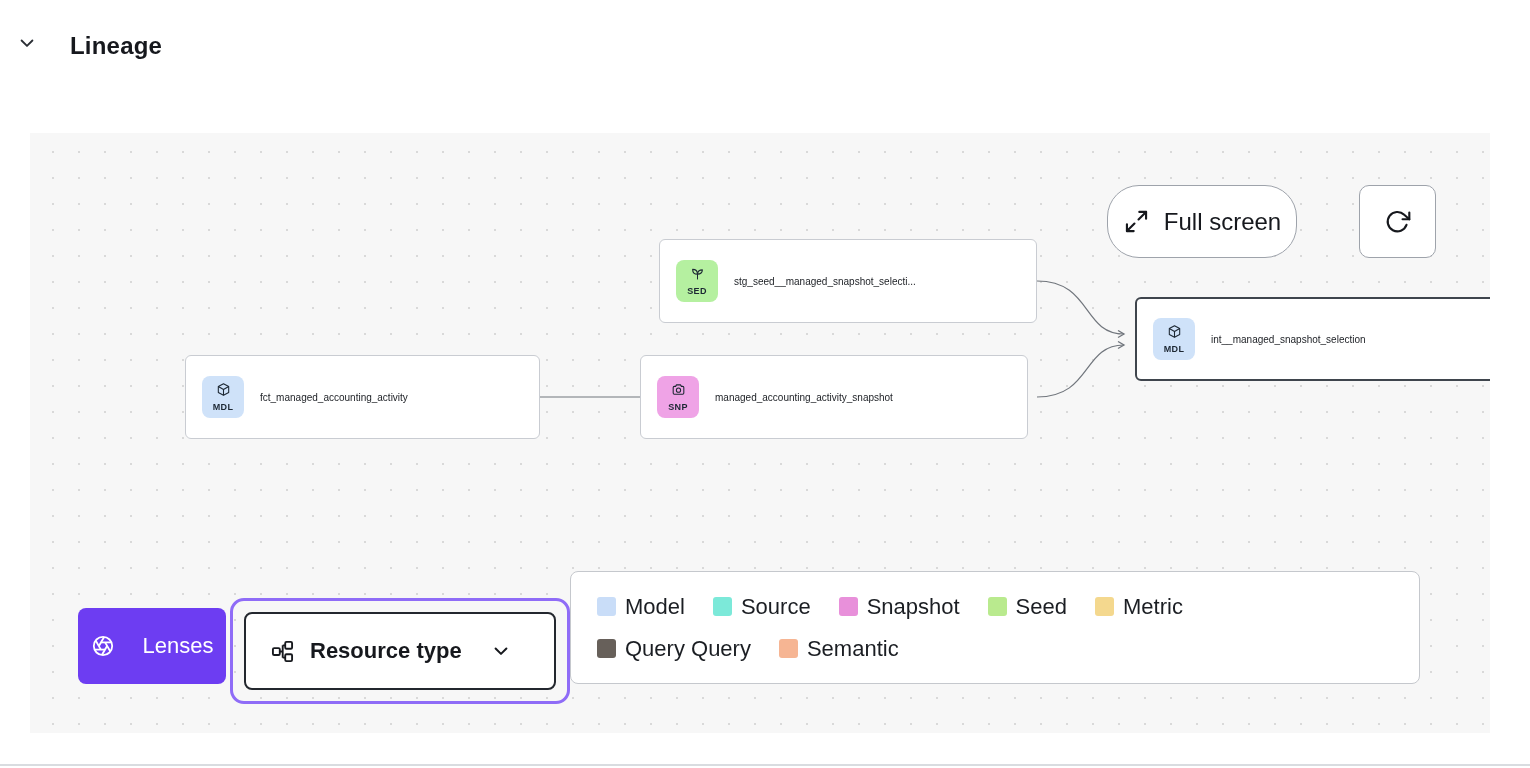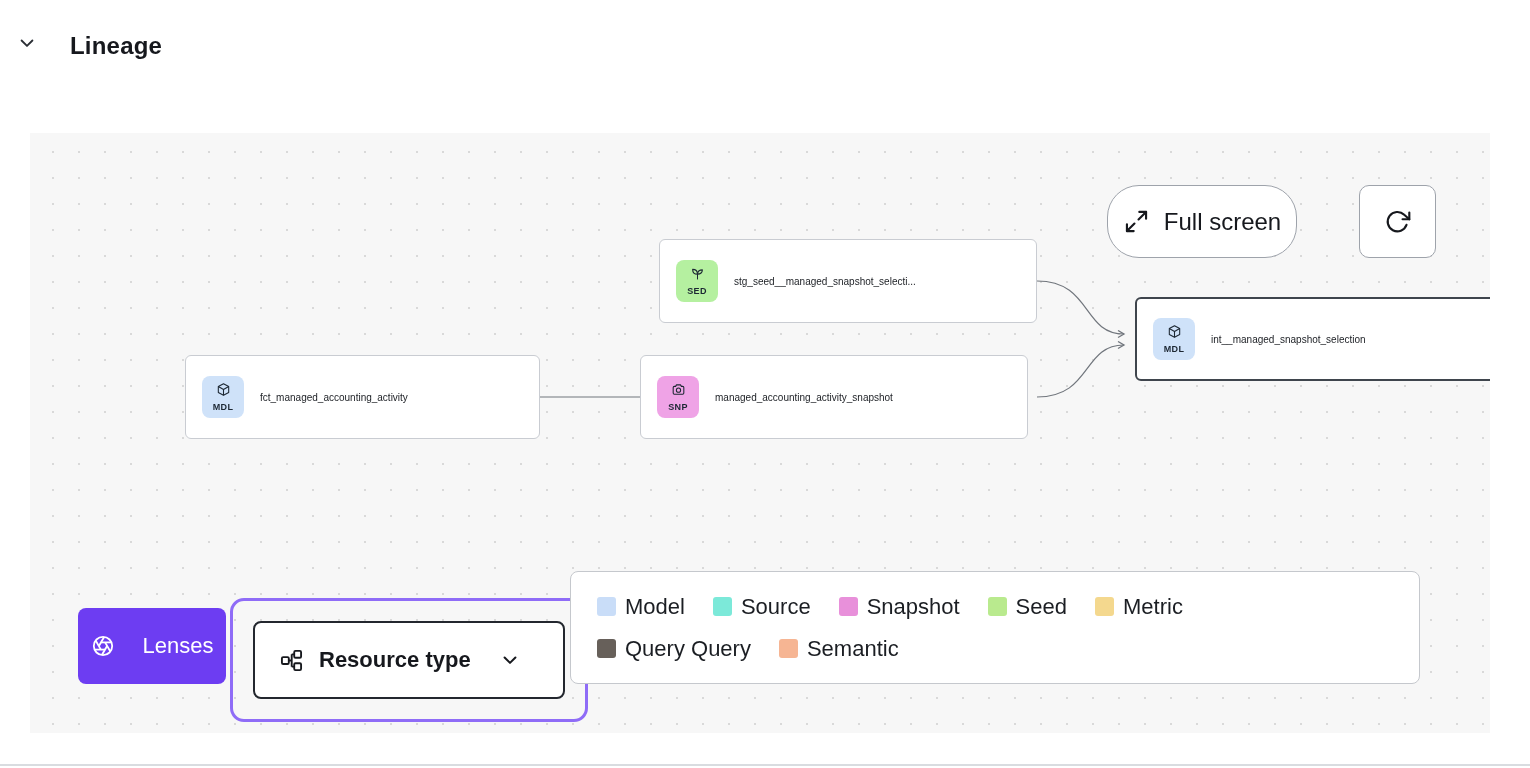--- a/index.html
+++ b/index.html
@@ -51,21 +51,21 @@
   .refresh-btn svg { width: 27px; height: 27px; }
 
   
   .lenses-btn {
     position: absolute; left: 48px; top: 475px; width: 148px; height: 76px;
     border: none; border-radius: 8px; color: #fff; cursor: pointer;
     display: flex; align-items: center; justify-content: center; gap: 11px;
     font-size: 22px; font-weight: 500; font-family: "Liberation Sans", sans-serif;
   }
   .lenses-btn svg { width: 24px; height: 24px; }
-  .rt-ring { position: absolute; left: 200px; top: 465px; border: 3px solid #8f6cf7; border-radius: 14px; padding: 20px; }
+  .rt-ring { position: absolute; left: 200px; top: 465px; border: 3px solid #8f6cf7; border-radius: 14px; padding: 11px; }
   .rt-btn {
     background: #fff; border: 2px solid #23272e; border-radius: 8px; width: 312px; height: 78px;
     display: flex; align-items: center; gap: 15px; padding: 0 24px; cursor: pointer;
     font-size: 22px; font-weight: 600; color: #16181d; font-family: "Liberation Sans", sans-serif;
   }
   .rt-btn .rt-icon svg { width: 25px; height: 25px; display: block; }
   .rt-btn .chev { margin-left: 14px; display: flex; }
   .rt-btn .chev svg { width: 20px; height: 20px; }
 
   

